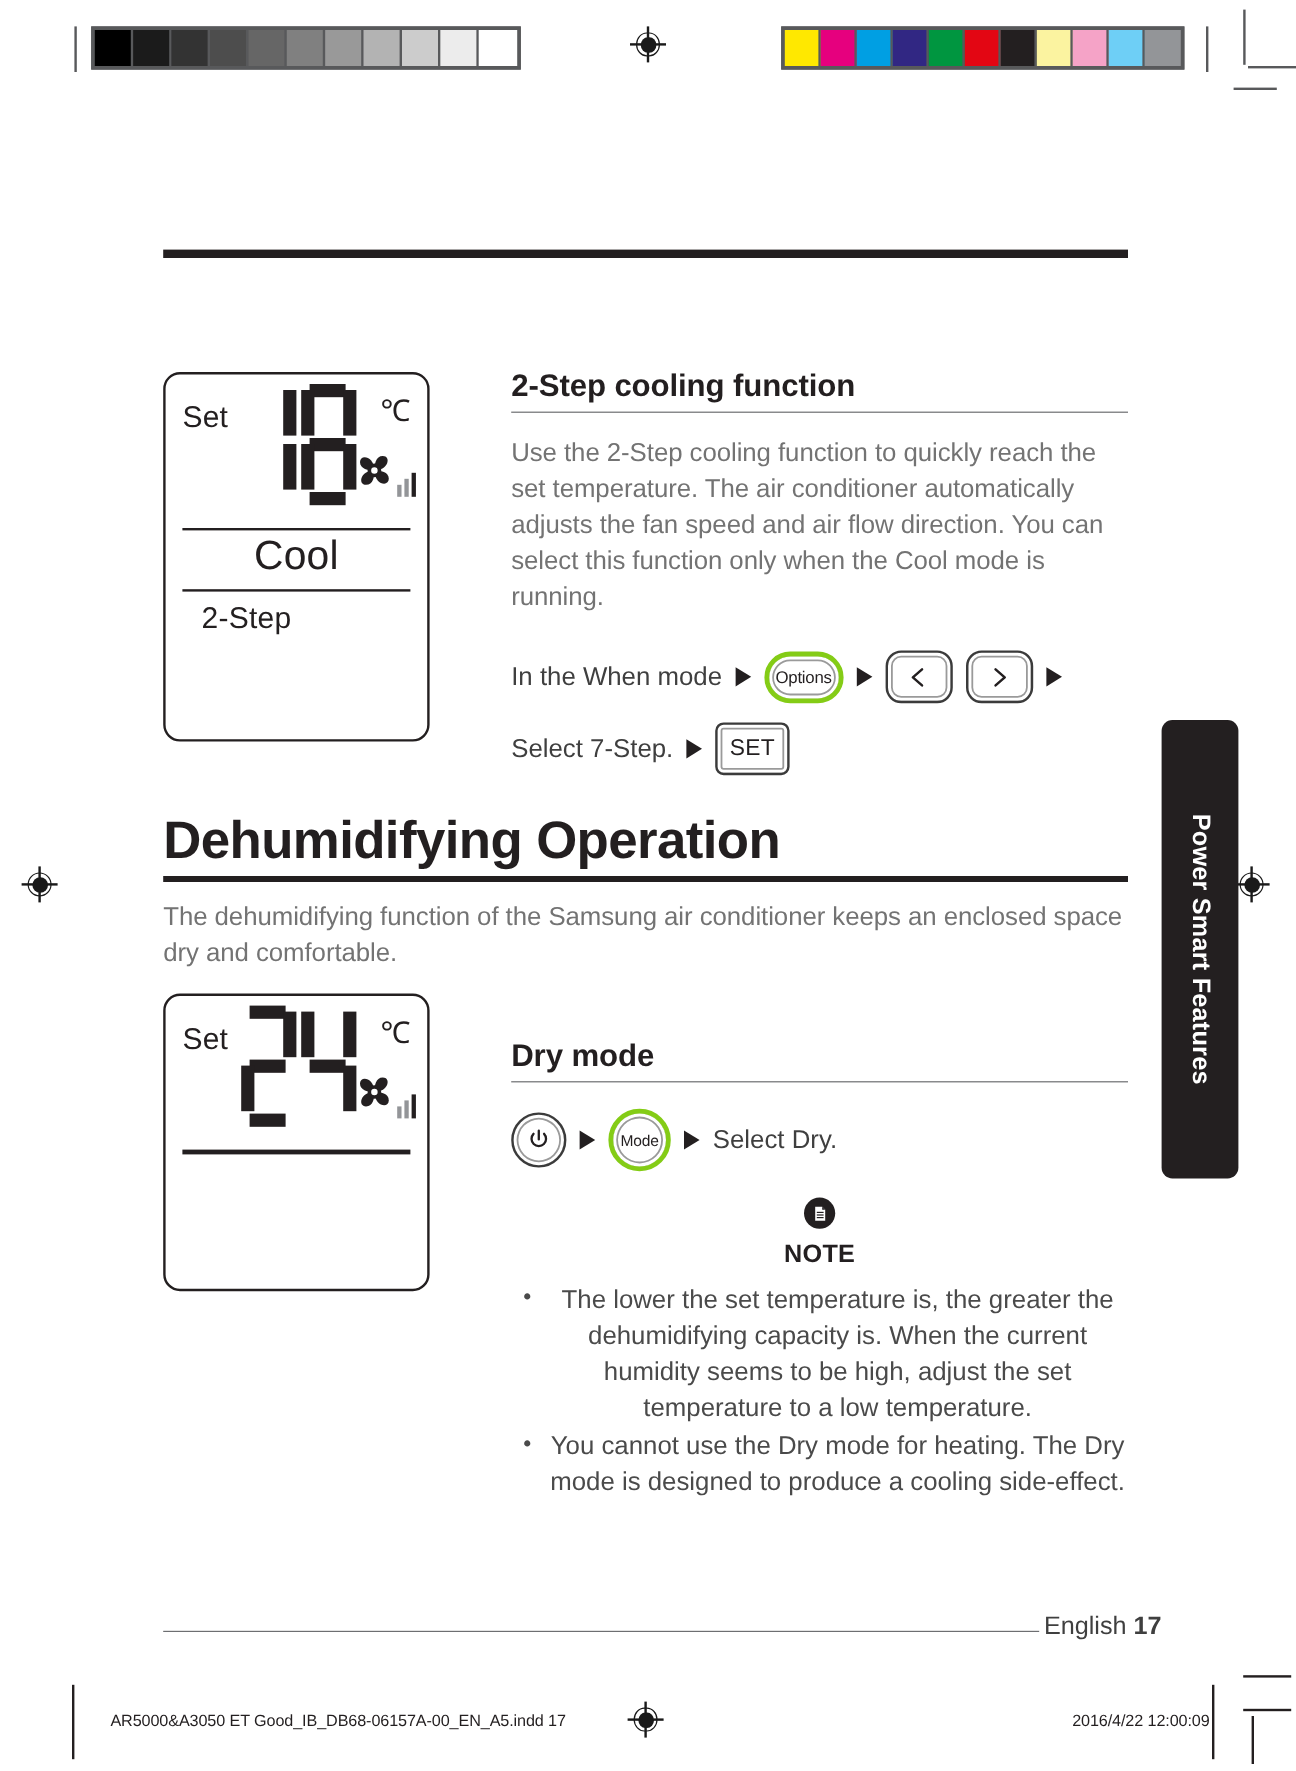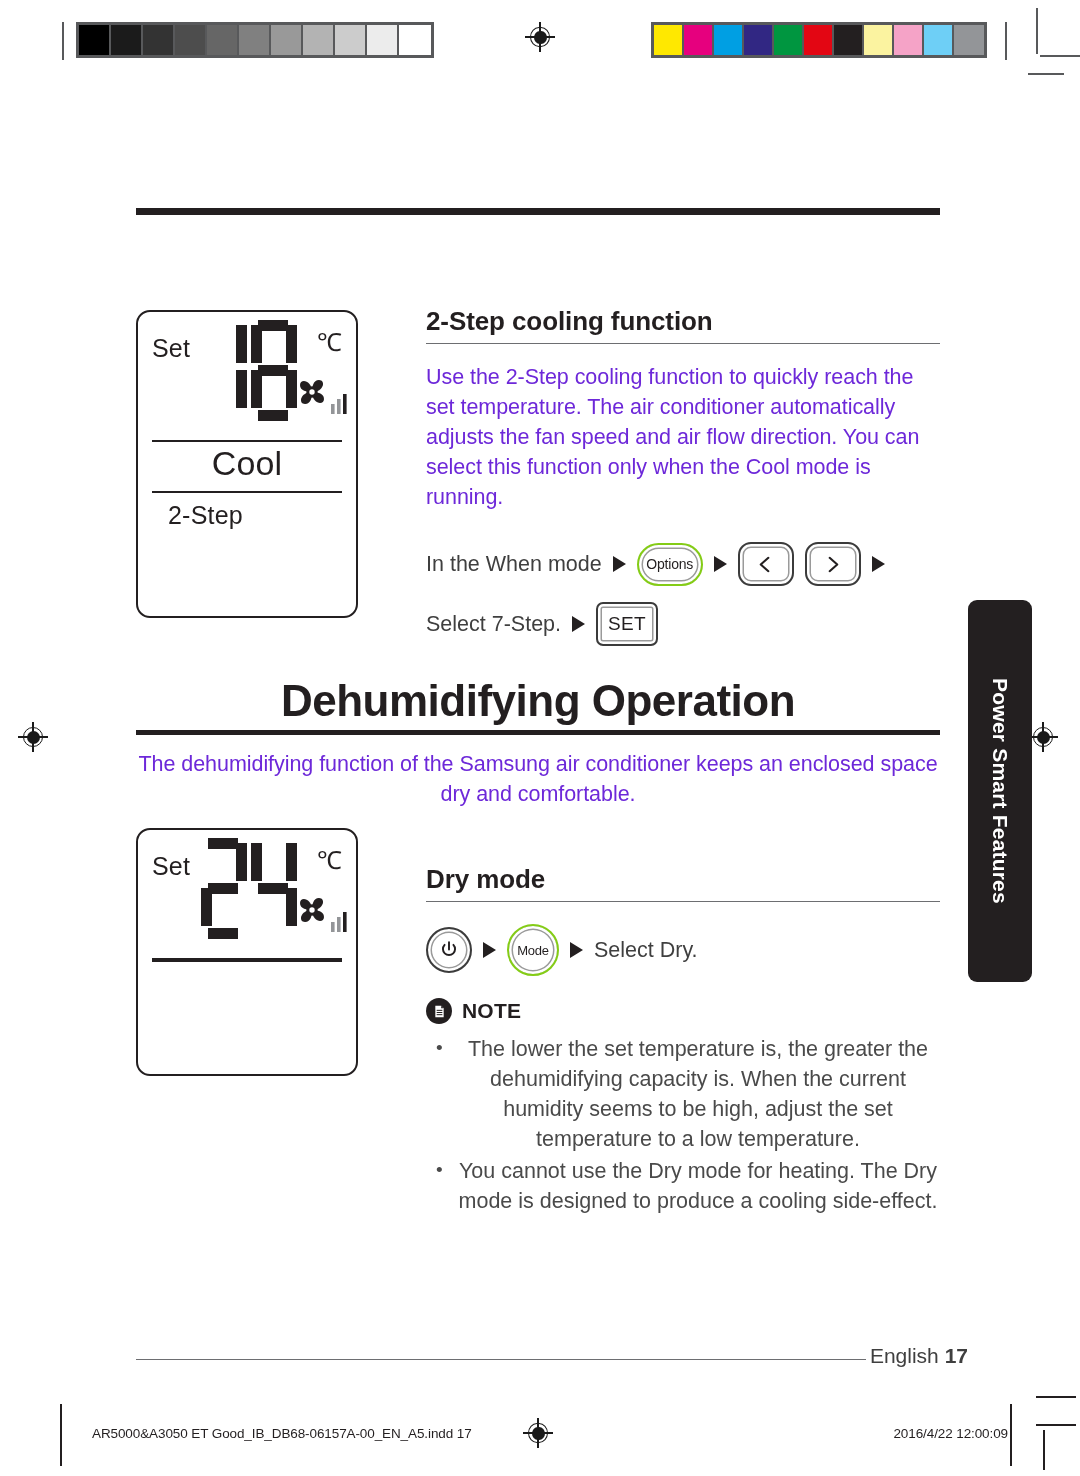--- a/index.html
+++ b/index.html
@@ -103,35 +103,35 @@
   }
   .h2-rule { height: 1.4px; background: #6d6e71; width: 100%; }
 
   .h1 {
     font-size: 44px; font-weight: bold; color: #231f20;
     letter-spacing: -.5px; padding-bottom: 4px;
   }
   .h1-rule { height: 4.5px; background: #231f20; width: 100%; }
 
   .body-text {
-    font-size: 21.5px; line-height: 30px; color: #6d28d9;
+    font-size: 21.5px; line-height: 30px; color: #737373;
     letter-spacing: -.05px;
   }
 
   .step-line {
     display: flex; align-items: center; gap: 11px;
     font-size: 21.5px; color: #3f3f3f;
   }
   .tri { width: 0; height: 0; border-left: 13px solid #231f20;
          border-top: 8px solid transparent; border-bottom: 8px solid transparent; }
 
   
   .btn-pill {
     display: inline-flex; align-items: center; justify-content: center;
-    border: 2px solid #84cc16; border-radius: 999px;
+    border: 4px solid #84cc16; border-radius: 999px;
     background: #fff; box-shadow: inset 0 0 0 2.5px #fff, inset 0 0 0 4px #9a9a9a;
     font-size: 14px; color: #231f20; letter-spacing: -.2px;
   }
   .btn-options { width: 66px; height: 43px; }
   .btn-mode { width: 52px; height: 52px; border-radius: 50%; font-size: 13px; }
 
   .btn-arrow {
     display: inline-flex; align-items: center; justify-content: center;
     width: 56px; height: 44px; border: 2px solid #3b3b3b; border-radius: 13px;
     background: #fff; box-shadow: inset 0 0 0 2.5px #fff, inset 0 0 0 4px #9a9a9a;
@@ -331,21 +331,21 @@
       <span class="tri"></span>
     </div>
 
     <div class="step-line" style="margin-top:16px;">
       <span>Select 7-Step.</span>
       <span class="tri"></span>
       <span class="btn-set">SET</span>
     </div>
   </div>
 
-  <div style="position:absolute;left:136px;top:676px;width:804px;text-align:center;">
+  <div style="position:absolute;left:136px;top:676px;width:804px;">
     <div class="h1">Dehumidifying Operation</div>
     <div class="h1-rule"></div>
     <div class="body-text" style="margin-top:14px;">The dehumidifying function of the Samsung air conditioner keeps an enclosed space dry and comfortable.</div>
   </div>
 
   <div class="left-col" style="top:828px;">
     <div class="lcd">
       <div class="lcd-top">
         <div class="lcd-set">Set</div>
         <div class="lcd-digits">
@@ -403,21 +403,21 @@
           <path d="M12,3.5 L12,11.5" fill="none" stroke="#231f20" stroke-width="2.1" stroke-linecap="round"></path>
           <path d="M7.2,6.4 A6.6,6.6 0 1 0 16.8,6.4" fill="none" stroke="#231f20" stroke-width="2.1" stroke-linecap="round"></path>
         </svg>
       </span>
       <span class="tri"></span>
       <span class="btn-pill btn-mode">Mode</span>
       <span class="tri"></span>
       <span>Select Dry.</span>
     </div>
 
-    <div class="note-head" style="margin-top:22px;">
+    <div class="note-head" style="margin-top:22px;flex-direction:column;">
       <span class="note-ico">
         <svg viewBox="0 0 18 18" width="15" height="15">
           <path d="M4,2 h7 l3,3 v11 h-10 z" fill="#ffffff"></path>
           <path d="M11,2 v3 h3" fill="#231f20"></path>
           <rect x="5.6" y="7" width="6.8" height="1.2" fill="#231f20"></rect>
           <rect x="5.6" y="9.6" width="6.8" height="1.2" fill="#231f20"></rect>
           <rect x="5.6" y="12.2" width="6.8" height="1.2" fill="#231f20"></rect>
         </svg>
       </span>
       <span class="note-label">NOTE</span>

